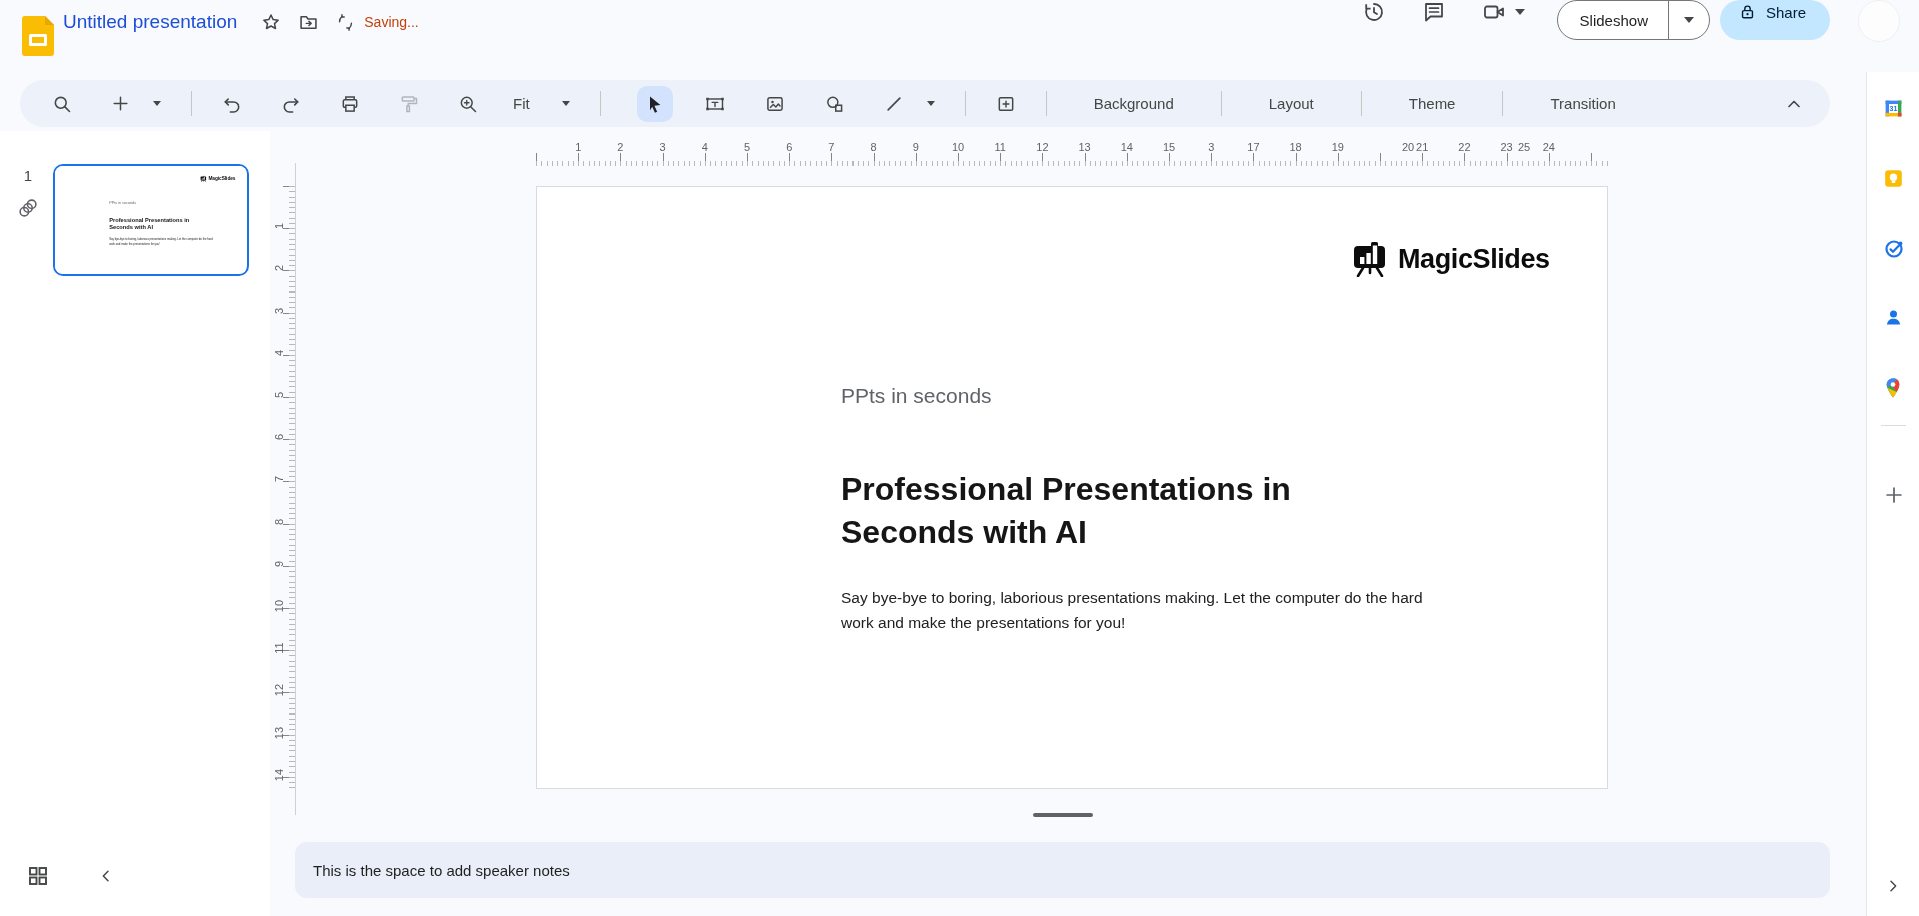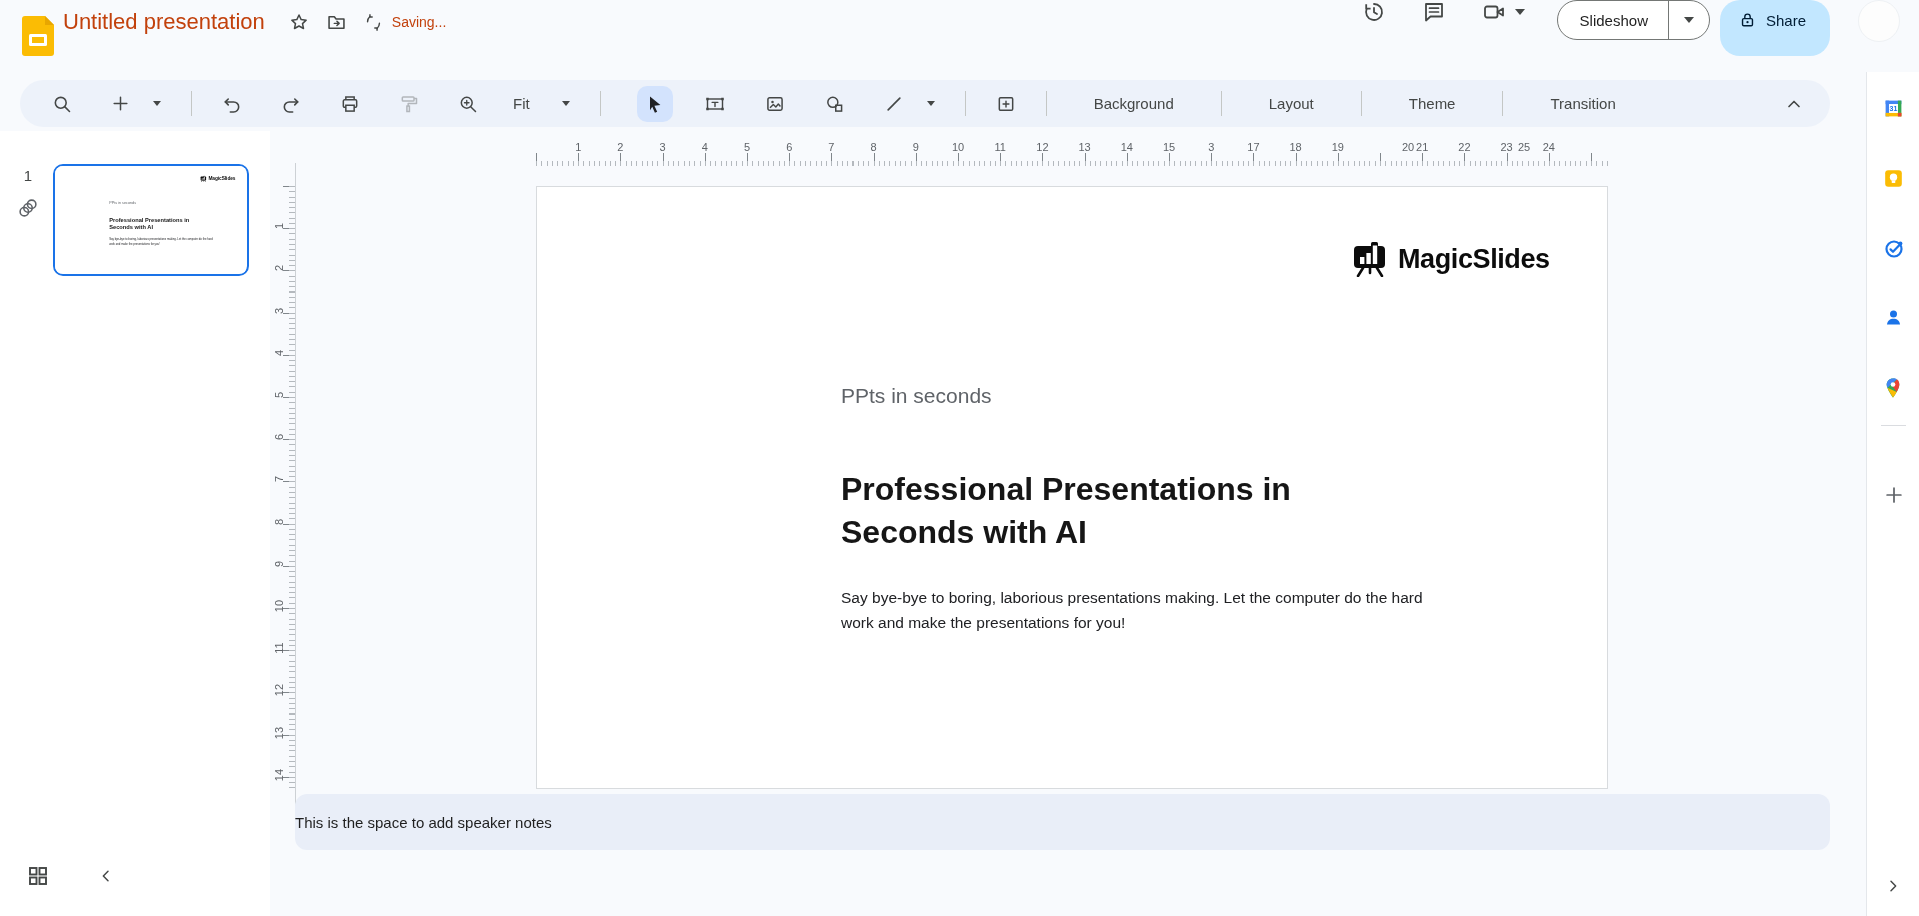--- a/index.html
+++ b/index.html
@@ -5,34 +5,34 @@
   * { margin:0; padding:0; box-sizing:border-box; }
   html,body { width:1919px; height:916px; overflow:hidden; }
   body { position:relative; background:#f8fafd; font-family:"Liberation Sans","DejaVu Sans",sans-serif; color:#1f1f1f; }
   svg { display:block; }
 
   
   .header { position:absolute; left:0; top:0; width:1919px; height:76px; }
   .slides-logo { position:absolute; left:22px; top:15px; }
   .title-col { position:absolute; left:63px; top:7px; }
   .title-row { display:flex; align-items:center; height:30px; }
-  .doc-title { font-size:22px; color:#c2410c; white-space:nowrap; }
+  .doc-title { font-size:19px; color:#1d4ed8; white-space:nowrap; }
   .title-row .ticon { margin-left:24px; }
   .title-row .ticon + .ticon { margin-left:17px; }
   .saving { margin-left:9px; font-size:14px; color:#c2410c; }
   .menubar { display:flex; margin-top:2px; margin-left:-12px; }
   .menubar span { font-size:15px; color:#1f1f1f; padding:3px 12px; border-radius:8px; cursor:default; white-space:nowrap; }
   .hdr-right { position:absolute; right:19px; top:0; height:68px; display:flex; align-items:flex-start; }
   .hicon { margin-right:36px; }
   .cam-group { display:flex; align-items:center; margin-right:32px; }
   .caret { width:0; height:0; border-left:5px solid transparent; border-right:5px solid transparent; border-top:6px solid #444746; margin-left:9px; }
   .btn-slideshow { display:flex; align-items:stretch; height:40px; border:1px solid #747775; border-radius:20px; background:#fff; overflow:hidden; margin-right:10px; }
   .btn-slideshow .label { display:flex; align-items:center; padding:0 20px 0 22px; font-size:15px; color:#1f1f1f; }
   .btn-slideshow .arrow-seg { display:flex; align-items:center; padding:0 15px; border-left:1px solid #747775; }
-  .btn-share { display:flex; align-items:center; gap:10px; height:56px; padding:0 24px 16px 19px; background:#c2e7ff; border-radius:20px; margin-right:28px; font-size:15px; font-weight:500; color:#001d35; }
+  .btn-share { display:flex; align-items:center; gap:10px; height:40px; padding:0 24px 16px 19px; background:#c2e7ff; border-radius:20px; margin-right:28px; font-size:15px; font-weight:500; color:#001d35; }
   .avatar { width:42px; height:42px; border-radius:50%; background:#fdfdfd; border:1px solid #eef1f4; }
 
   
   .toolbar { position:absolute; left:20px; top:80px; width:1810px; height:47px; background:#edf2fa; border-radius:24px; display:flex; align-items:center; padding-left:32px;gap:17px; }
   .tb { display:flex; align-items:center; justify-content:center; }
   .tb-gap { margin-left:22px; }
   .tb-sm-gap { margin-left:14px; }
   .tb-div { width:1px; height:25px; background:#c4c7c5; margin:0 13px; }
   .tb-caret { width:0; height:0; border-left:4.5px solid transparent; border-right:4.5px solid transparent; border-top:5px solid #444746; margin-left:6px; }
   .fit-box { display:flex; align-items:center; margin-left:18px; }
@@ -65,21 +65,21 @@
 
   .slide-page { position:absolute; left:266px; top:55px; width:1072px; height:603px; background:#fff; border:1px solid #d8dbde; }
   .brand { position:absolute; left:814px; top:54px; display:flex; align-items:center; gap:9px; }
   .brand-text { font-size:27px; font-weight:800; color:#0c0c0c; letter-spacing:-0.4px; }
   .kicker { position:absolute; left:304px; top:197px; font-size:21px; color:#5f6368; }
   .slide-title { position:absolute; left:304px; top:281px; width:545px; font-size:32px; line-height:43px; font-weight:700; color:#161616; }
   .slide-body { position:absolute; left:304px; top:398px; width:595px; font-size:15.5px; line-height:25px; color:#202124; }
   .drag-handle { position:absolute; left:763px; top:682px; width:60px; height:4px; border-radius:2px; background:#5f6368; }
 
   
-  .notes { position:absolute; left:295px; top:794px; width:1535px; height:56px; background:#e9eef8; border-radius:12px; display:flex; align-items:center; }
+  .notes { position:absolute; left:295px; top:842px; width:1535px; height:56px; background:#e9eef8; border-radius:12px; display:flex; align-items:center; padding-left:18px; }
   .notes-text { font-size:15px; color:#1f1f1f; }
   .bottom-left { position:absolute; left:26px; top:864px; display:flex; align-items:center; }
   .bottom-left .chev { margin-left:48px; }
 
   
   .right-rail { position:absolute; left:1866px; top:72px; width:53px; height:844px; background:#fff; border-left:1px solid #e4e7eb; }
   .rail-icon { position:absolute; left:16px; }
   .rail-div { position:absolute; left:14px; top:353px; width:25px; height:1px; background:#dadce0; }
   .rail-chevron { position:absolute; left:18px; top:806px; }
 </style>

